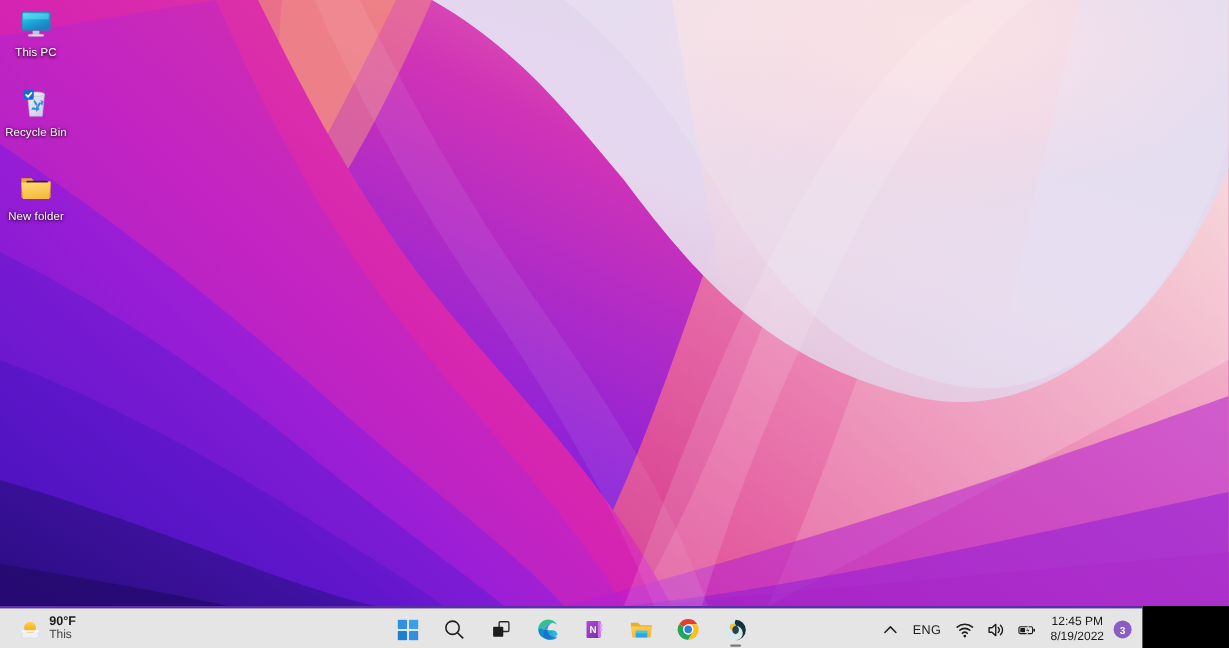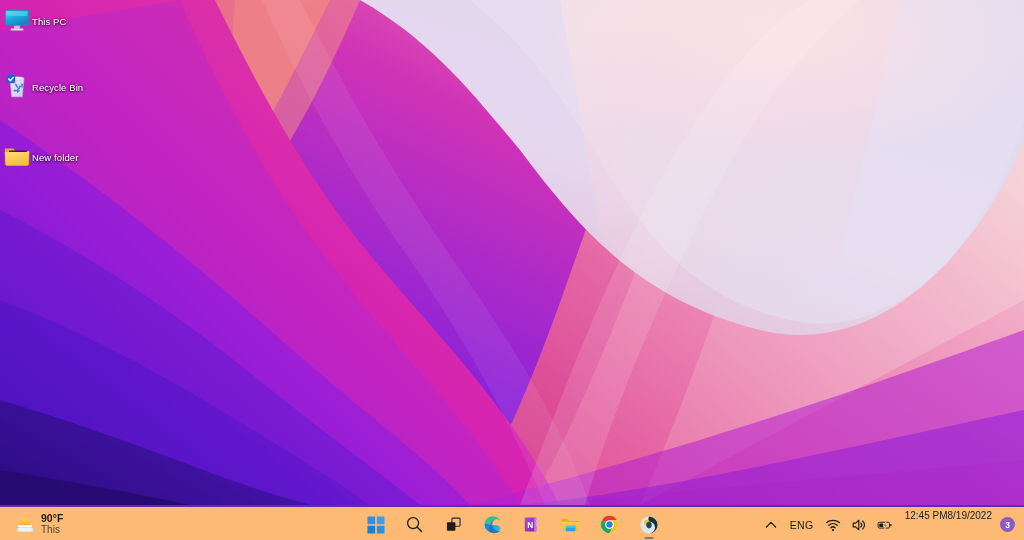--- a/index.html
+++ b/index.html
@@ -20,41 +20,41 @@
   }
   #wallpaper svg { display:block; width:100%; height:100%; }
 
   
   #icon-layer {
     position:absolute; left:0; top:0; width:120px; height:480px;
     z-index:5;
   }
   .desk-icon {
     position:absolute; left:2px; width:56px;
-    display:flex; flex-direction:row; align-items:center;
+    display:flex; flex-direction:column; align-items:center;
     cursor:default;
   }
   .desk-icon .glyph {
     width:32px; height:32px; position:relative;
     display:flex; align-items:center; justify-content:center;
   }
   .desk-icon .lbl {
     margin-top:3px; font-size:9.5px; line-height:11px; color:#ffffff;
     text-align:center; white-space:nowrap;
     text-shadow:0 0 3px rgba(0,0,0,.75), 0 1px 2px rgba(0,0,0,.6);
     letter-spacing:.1px;
   }
   #ico-thispc   { top:4px; }
   #ico-recycle  { top:70px; }
   #ico-folder   { top:140px; }
 
   
   #taskbar {
-    position:absolute; left:0; bottom:0; width:1024px; height:35px;
-    background:#fdba74;
+    position:absolute; left:0; bottom:0; width:952px; height:35px;
+    background:#e5e5e5;
     border-top:2px solid #5b2fa8;
     display:flex; align-items:center;
     z-index:20;
     font-size:11px; color:#1b1b1b;
   }
   
   #weather {
     display:flex; align-items:center; gap:6px;
     margin-left:9px; height:30px; padding:0 6px; border-radius:4px;
     cursor:default;
@@ -86,21 +86,21 @@
   #tray {
     position:absolute; right:0; top:0; height:35px;
     display:flex; align-items:center; gap:0px; padding-right:6px;
   }
   .tray-item {
     height:30px; display:flex; align-items:center; justify-content:center;
     border-radius:4px; cursor:default; padding:0 5px;
   }
   #tray-lang { font-size:10.5px; letter-spacing:.4px; color:#1b1b1b; padding:0 6px; }
   #tray-clock {
-    display:flex; flex-direction:row; align-items:flex-start;
+    display:flex; flex-direction:column; align-items:center;
     line-height:11.5px; font-size:10px; color:#1b1b1b; padding:0 7px;
   }
   #tray-badge {
     width:15px; height:15px; border-radius:50%;
     background:#8b5cc7; color:#fff; font-size:8.5px; font-weight:700;
     display:flex; align-items:center; justify-content:center;
     margin-left:1px; margin-right:3px;
   }
   .sysicon { width:16px; height:16px; display:block; }
 </style>

